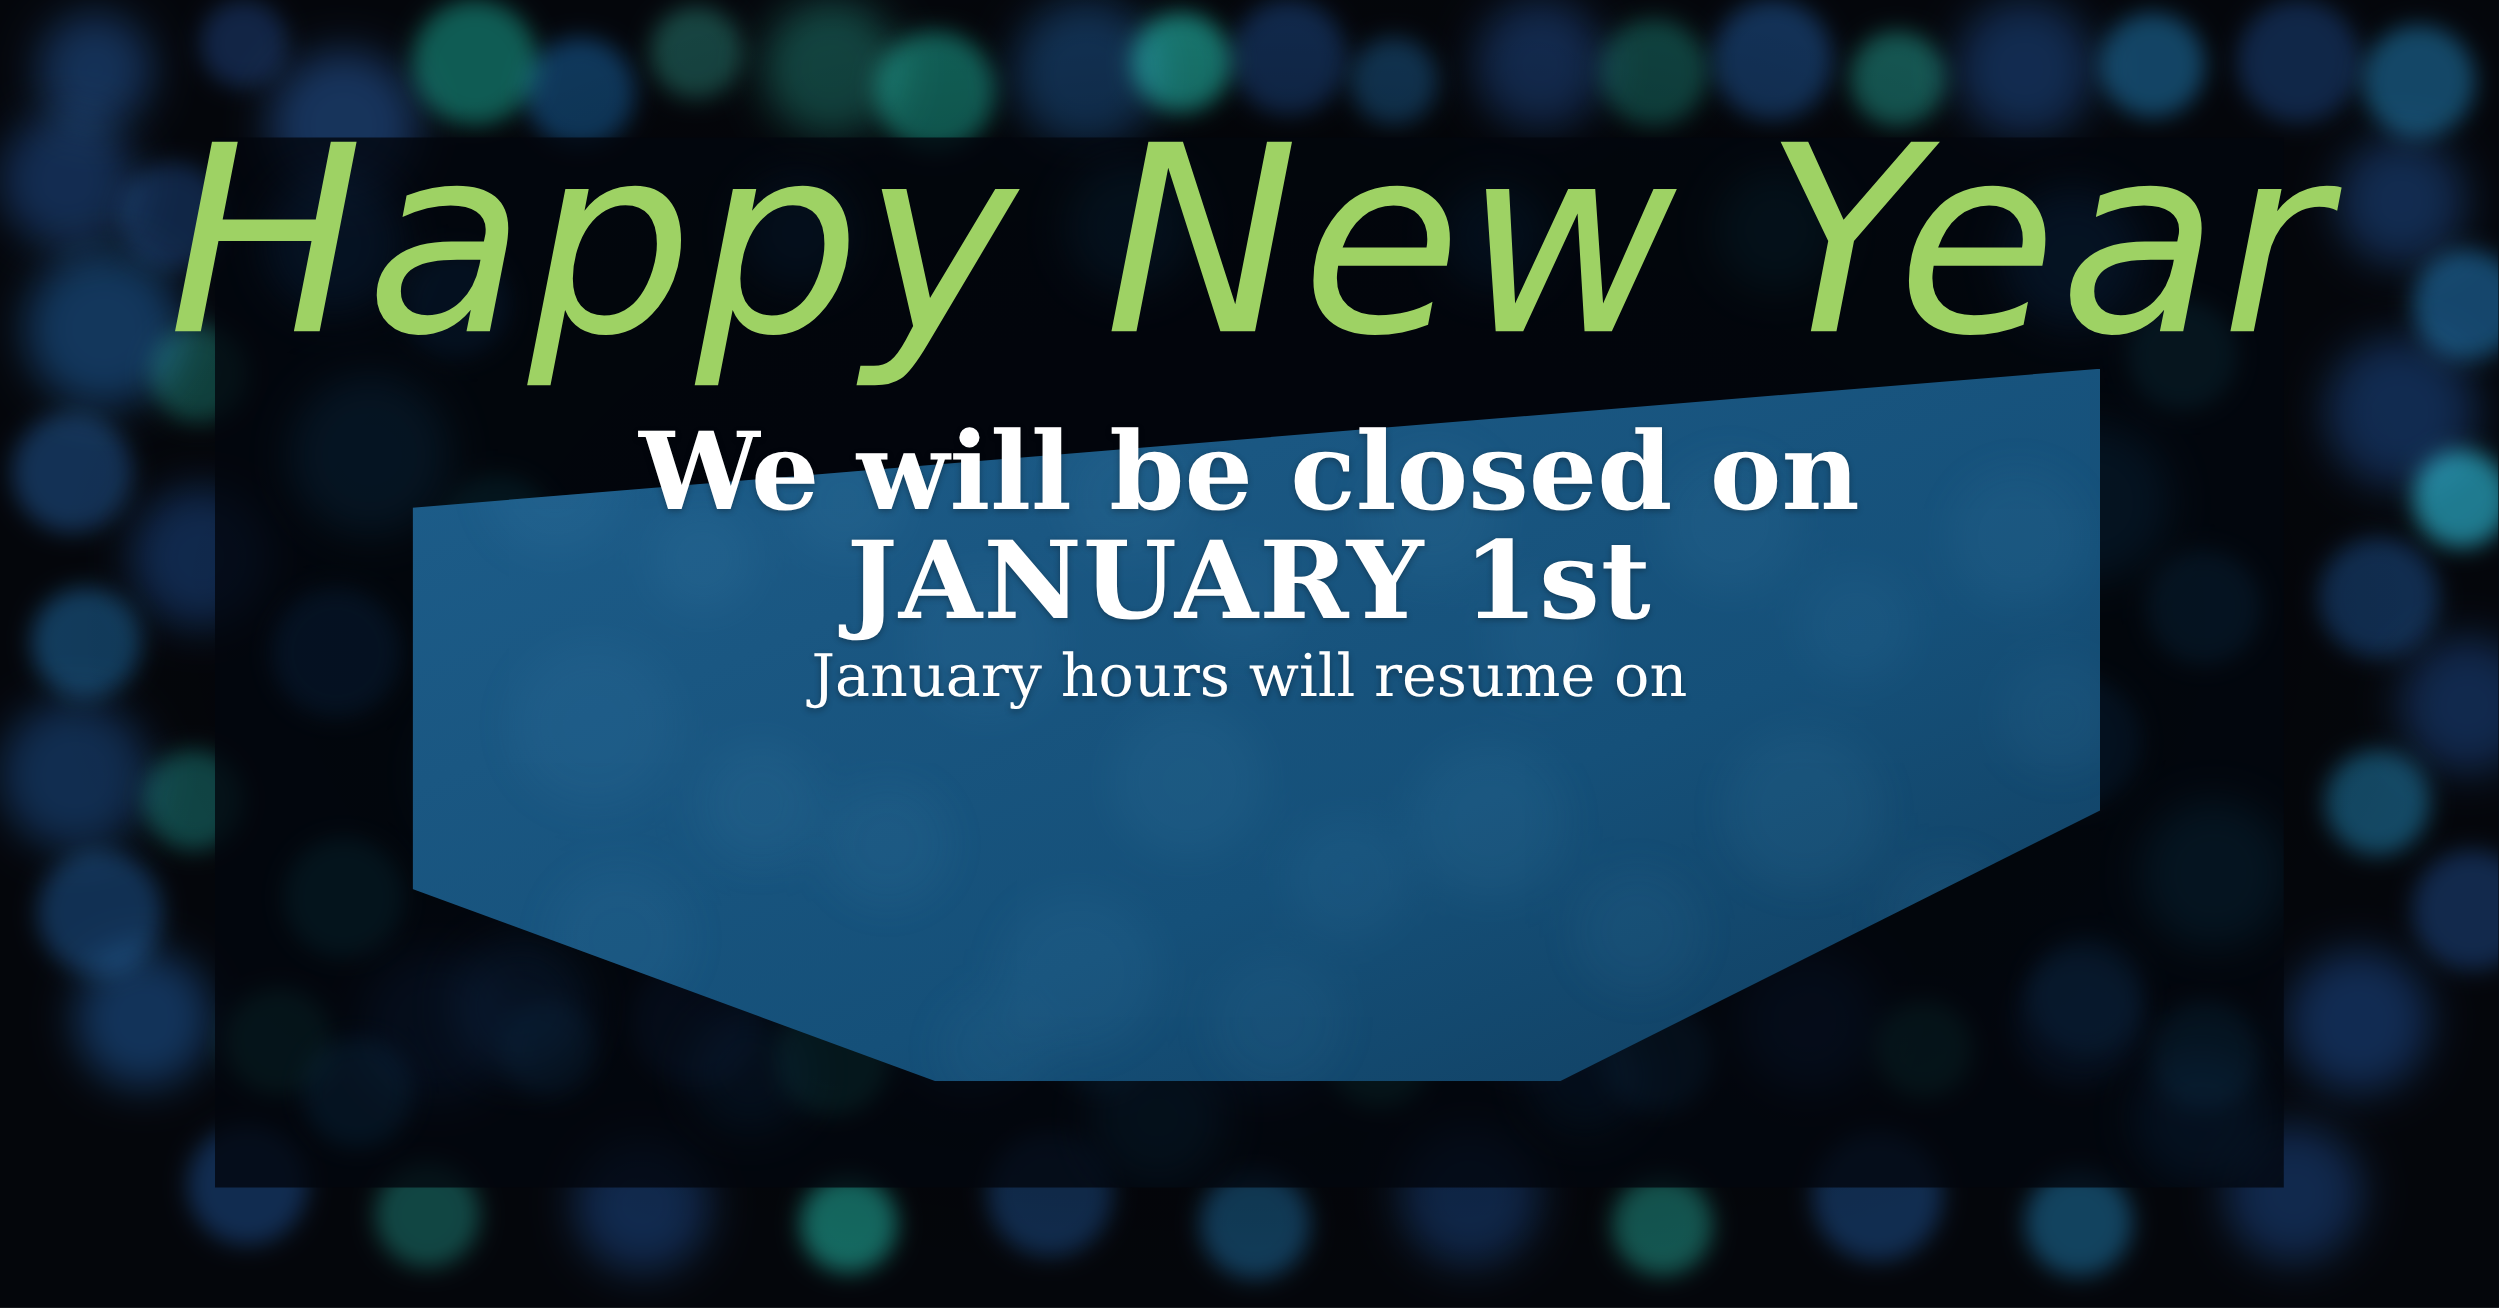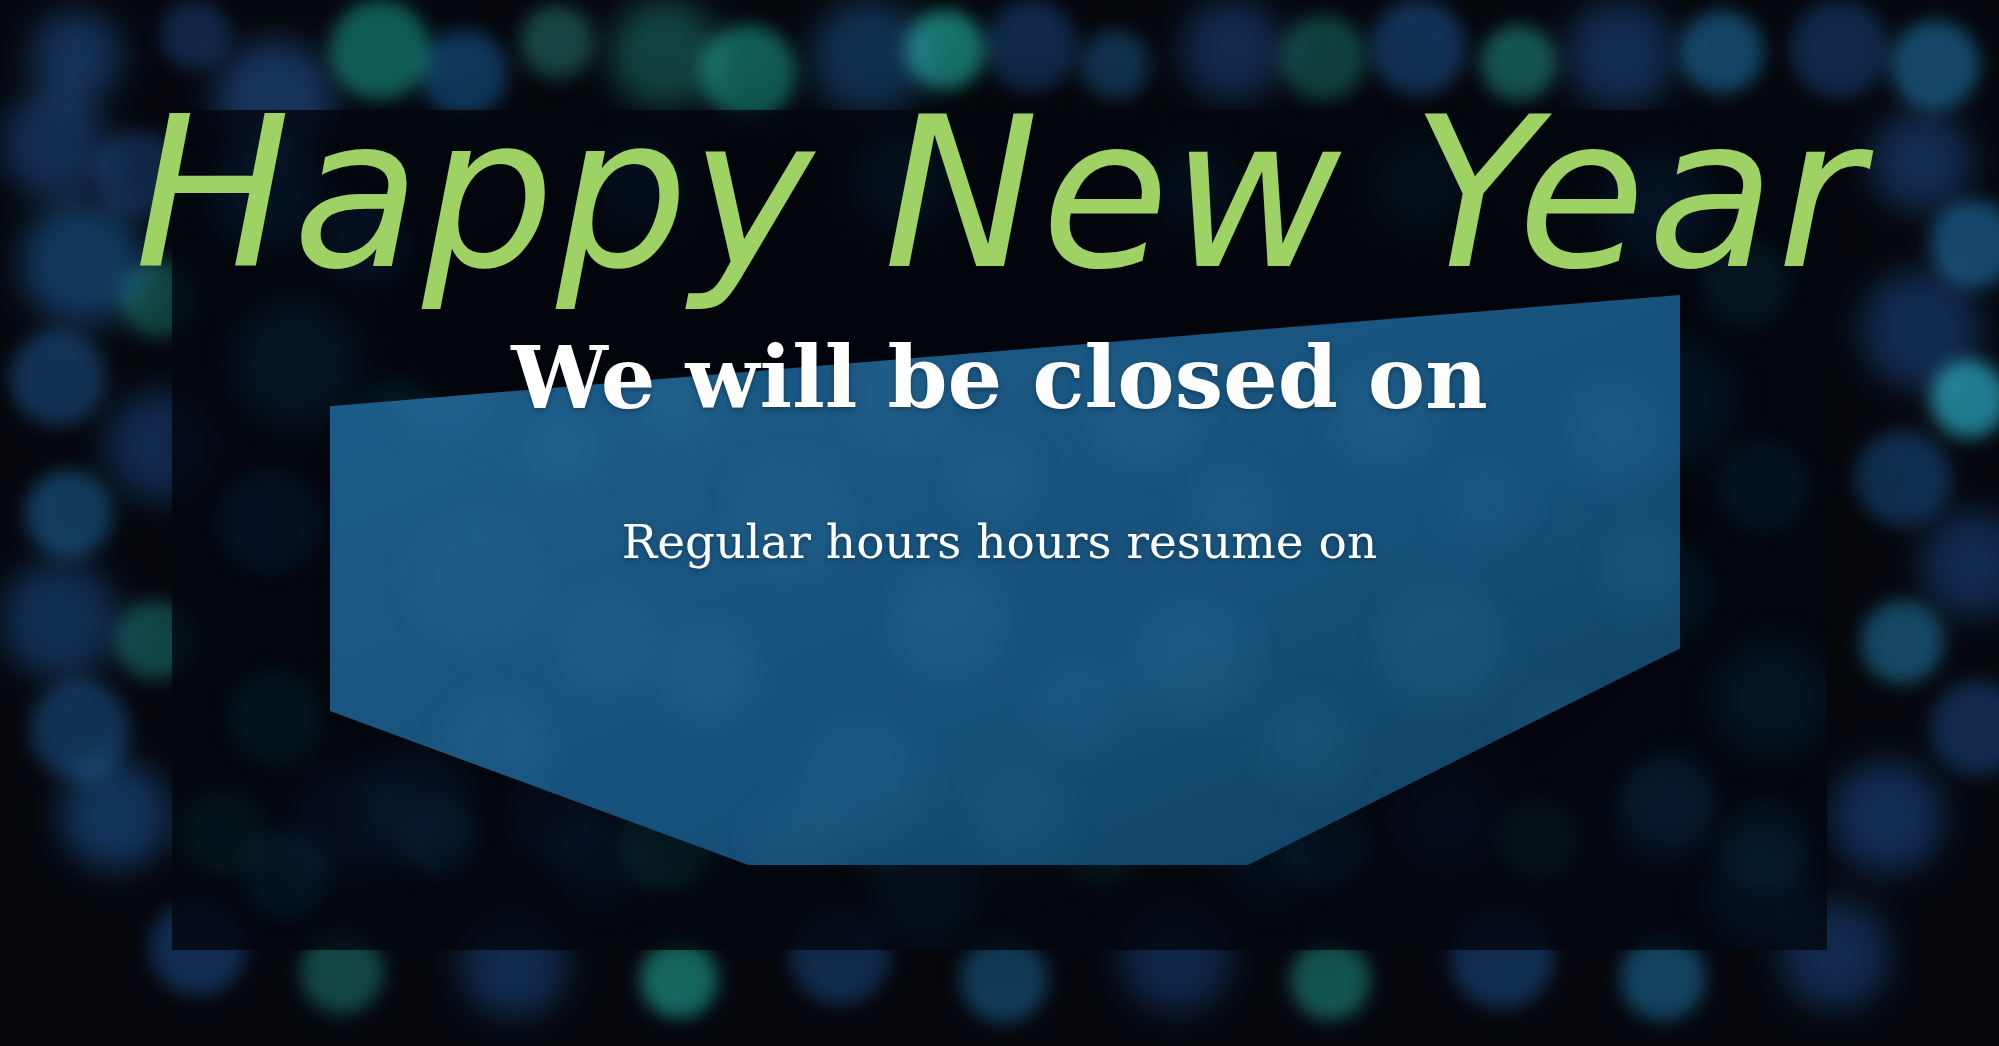--- a/index.html
+++ b/index.html
@@ -270,18 +270,19 @@
         <div class="bokeh soft" style="left: 1270px; top: 230px; width: 94px; height: 94px; background: rgb(79, 149, 194); opacity: 0.2;"></div>
         <div class="bokeh soft" style="left: 1210px; top: 470px; width: 116px; height: 116px; background: rgb(91, 166, 204); opacity: 0.18;"></div>
         <div class="bokeh soft" style="left: 640px; top: 470px; width: 104px; height: 104px; background: rgb(80, 153, 195); opacity: 0.18;"></div>
         <div class="bokeh soft" style="left: 420px; top: 500px; width: 88px; height: 88px; background: rgb(89, 162, 200); opacity: 0.16;"></div>
       </div>
   </div>
 
   <div id="line-closed">We will be closed on</div>
 
   <div id="headline">Happy New Year</div>
+  <div id="line-date">JANUARY 1st</div>
 
   <div id="subtext">
-    <div>Regular hours hours resume on</div>
+    <div>January hours will resume on</div>
   </div>
 
 </div>
 
 </body></html>

